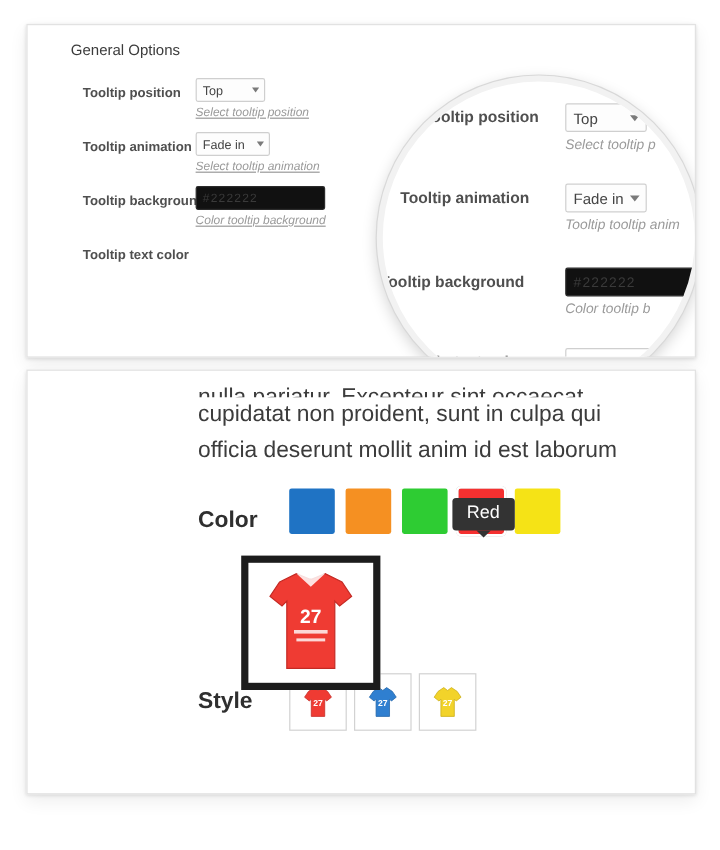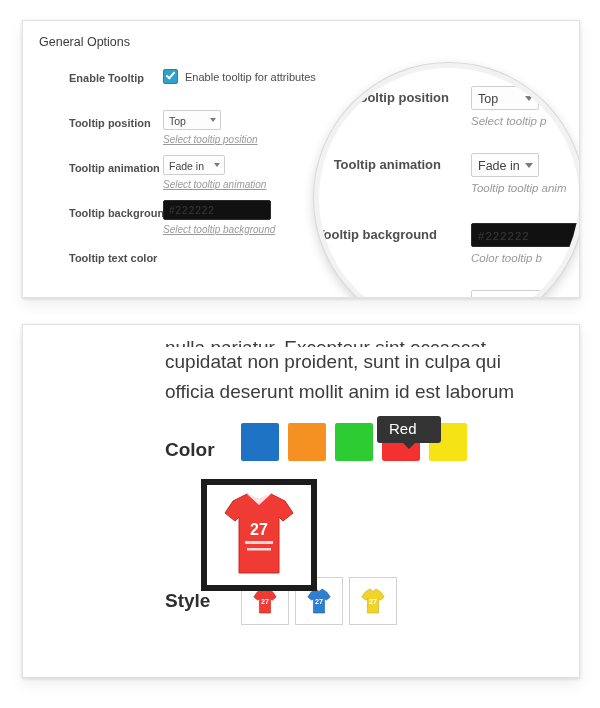--- a/index.html
+++ b/index.html
@@ -31,21 +31,21 @@
   #settings-panel {
     left: 22px;
     top: 20px;
     width: 556px;
     height: 276px;
     overflow: hidden;
   }
   .panel-title {
     font-size: 12.5px;
     color: #3b3b3b;
-    padding: 14px 0 0 16px;
+    padding: 14px 0 0 36px;
     font-weight: normal;
   }
   .panel-inner {
     position: absolute;
     left: 20px;
     top: 44px;
     right: 14px;
     bottom: 10px;
   }
 
@@ -250,21 +250,20 @@
     line-height: 18px;
   }
 
   
   #preview-panel {
     left: 22px;
     top: 308px;
     width: 556px;
     height: 352px;
     overflow: hidden;
-    margin-top: 16px;
   }
   .preview-inner {
     position: absolute;
     left: 18px; top: 8px; right: 18px; bottom: 14px;
     background: #ffffff;
     overflow: hidden;
   }
   .desc {
     font-size: 19px;
     line-height: 30px;
@@ -298,25 +297,25 @@
     border-radius: 2px;
   }
   .swatch.sel {
     outline: 2px solid #ffffff;
     box-shadow: 0 0 0 2px #c4c4c4;
   }
 
   .tooltip {
     position: absolute;
     left: 336px;
-    top: 83px;
+    top: 98px;
     background: #333333;
     color: #ffffff;
     font-size: 15px;
-    padding: 4px 24px 6px 12px;
+    padding: 4px 12px 6px 12px;
     border-radius: 3px;
   }
   .tooltip:after {
     content: "";
     position: absolute;
     left: 50%;
     margin-left: -6px;
     bottom: -6px;
     width: 0; height: 0;
     border-left: 6px solid transparent;
@@ -356,29 +355,20 @@
 </head>
 <body>
 
 <div class="stage">
 
   <div class="panel" id="settings-panel">
     <div class="panel-title">General Options</div>
 
     <div class="panel-inner">
 
-      <div class="form-row">
-        <div class="form-label">Enable Tooltip</div>
-        <div class="form-control">
-          <div class="checkbox-line">
-            <span class="checkbox checked"></span>
-            <span class="checkbox-text">Enable tooltip for attributes</span>
-          </div>
-        </div>
-      </div>
 
       <div class="form-row">
         <div class="form-label">Tooltip position</div>
         <div class="form-control">
           <div class="select">
             <span>Top</span>
             <span class="caret"></span>
           </div>
           <div class="hint">Select tooltip position</div>
         </div>
@@ -392,21 +382,21 @@
             <span class="caret"></span>
           </div>
           <div class="hint">Select tooltip animation</div>
         </div>
       </div>
 
       <div class="form-row">
         <div class="form-label">Tooltip background</div>
         <div class="form-control">
           <div class="color-input">#222222</div>
-          <div class="hint">Select tooltip background</div>
+          <div class="hint">Color tooltip background</div>
         </div>
       </div>
 
       <div class="form-row">
         <div class="form-label">Tooltip text color</div>
       </div>
 
     </div>
 
     <div id="magnifier">

